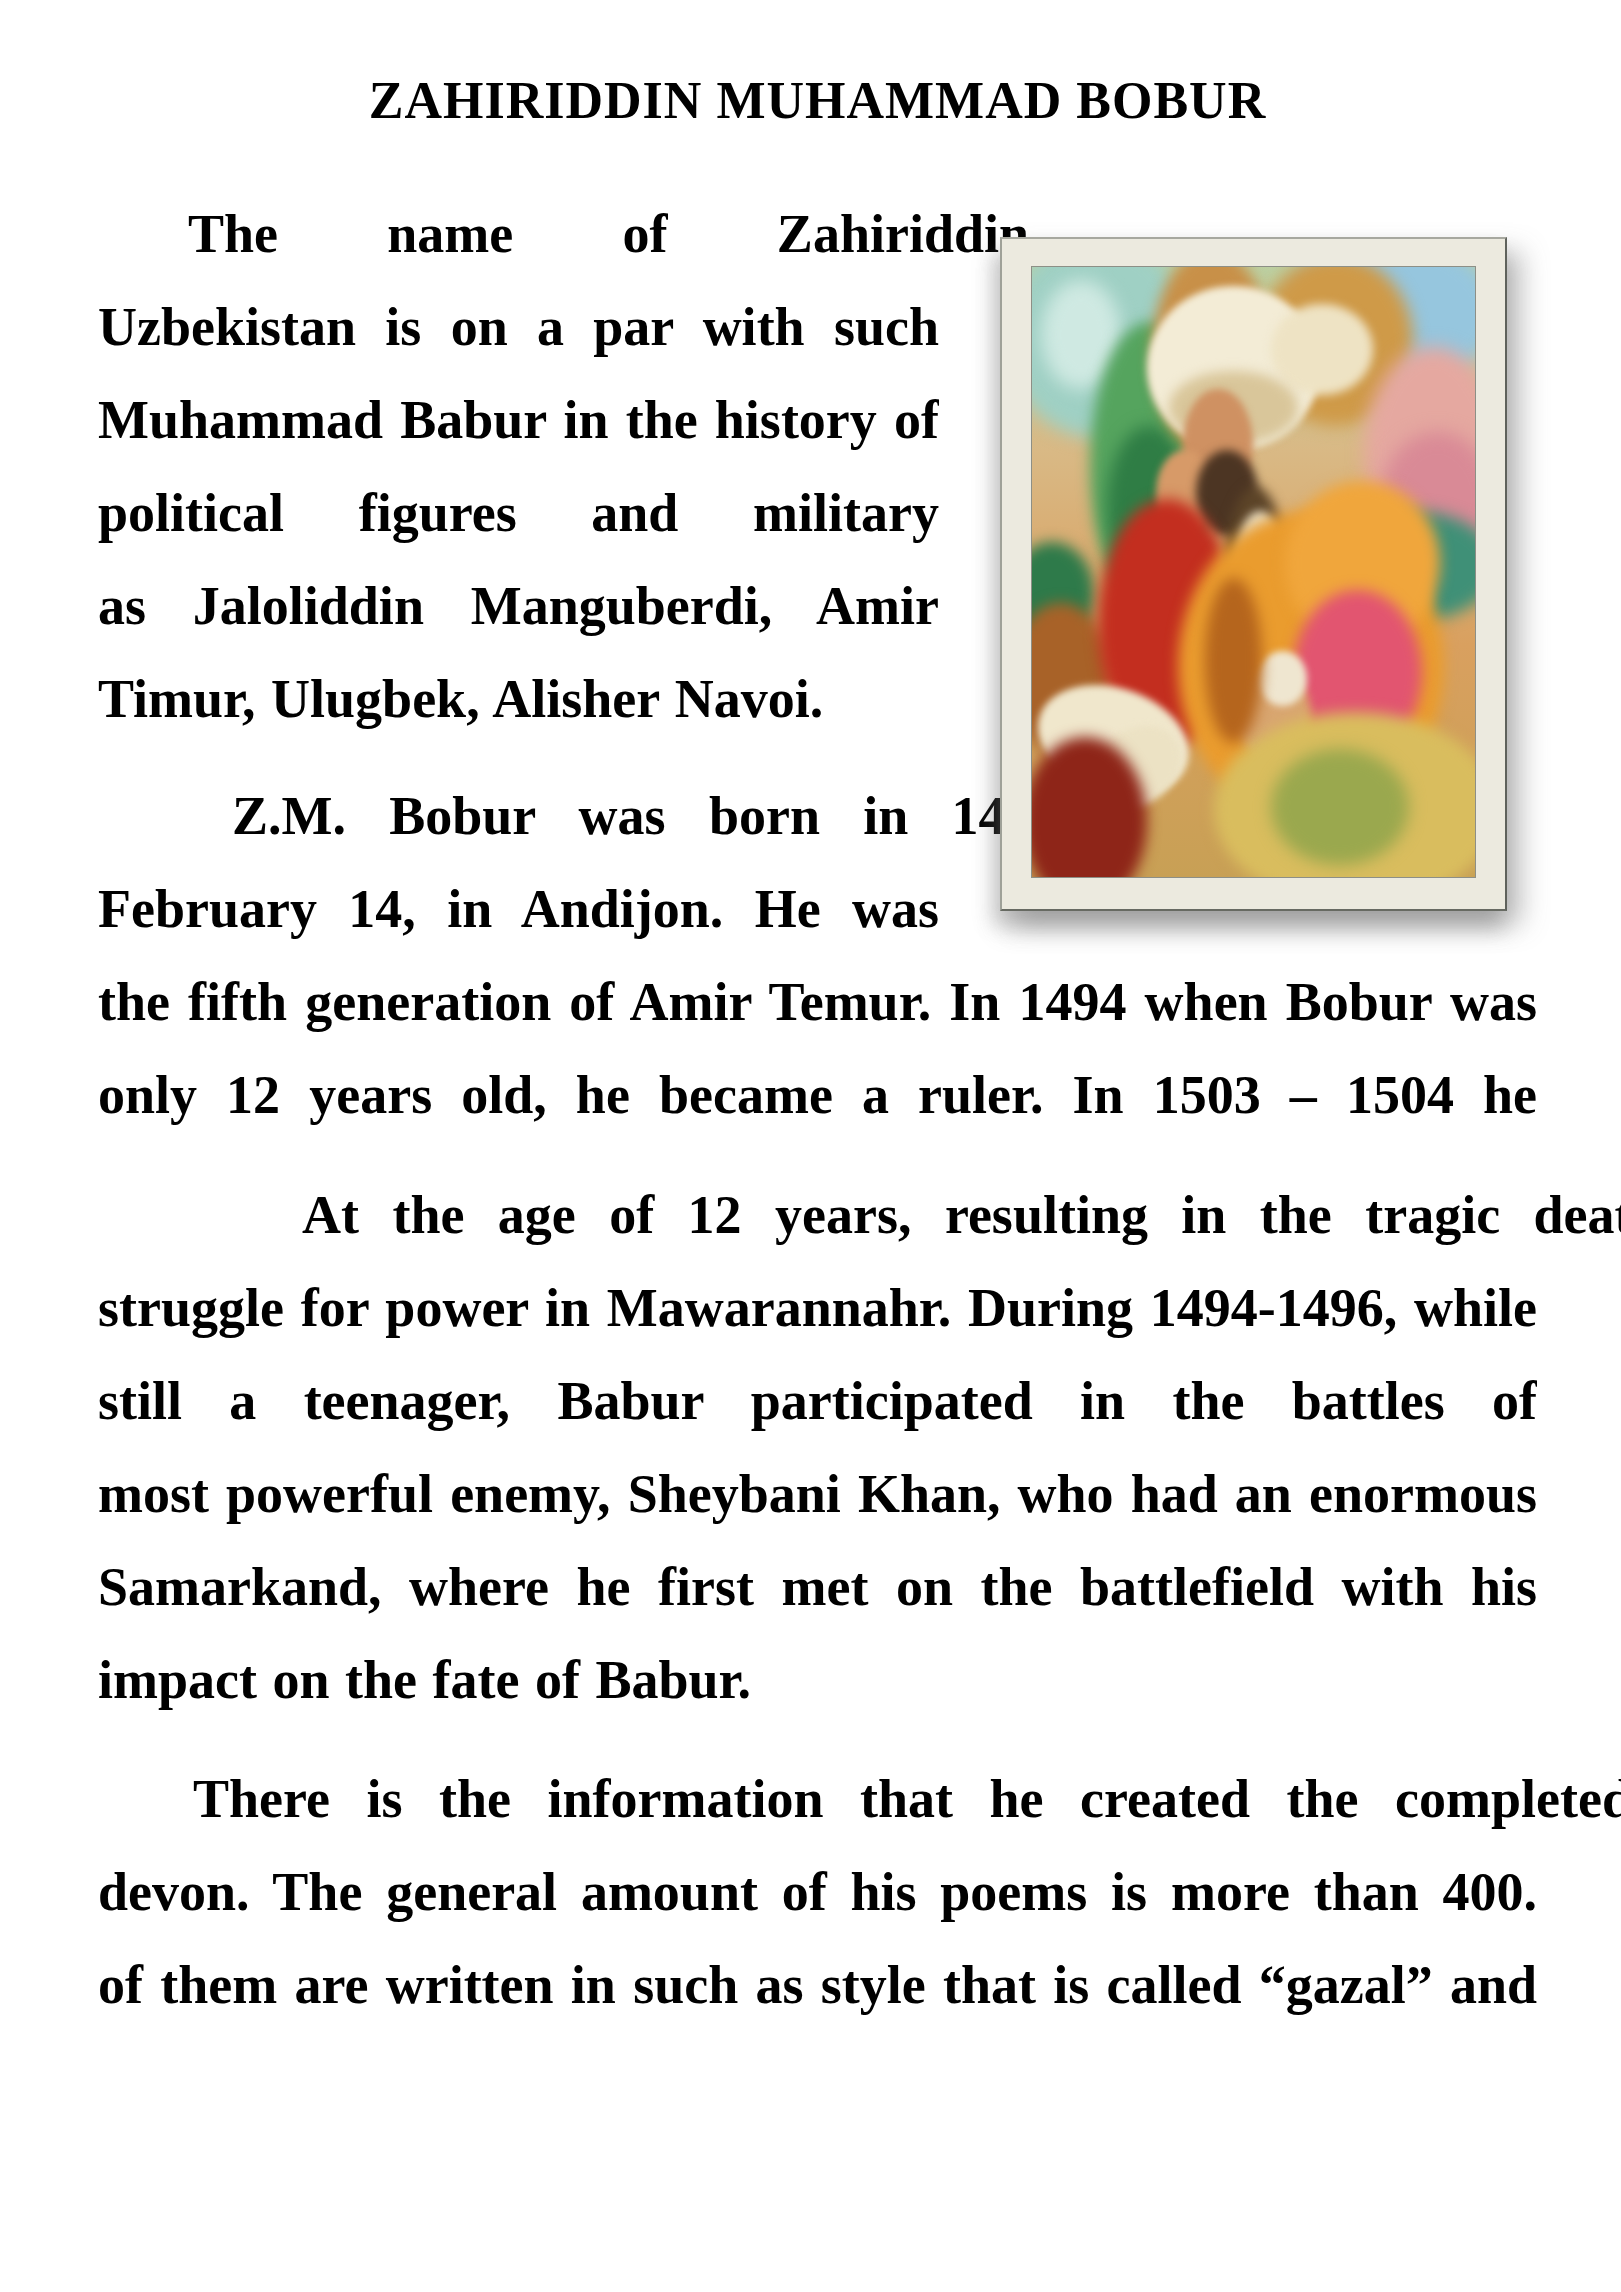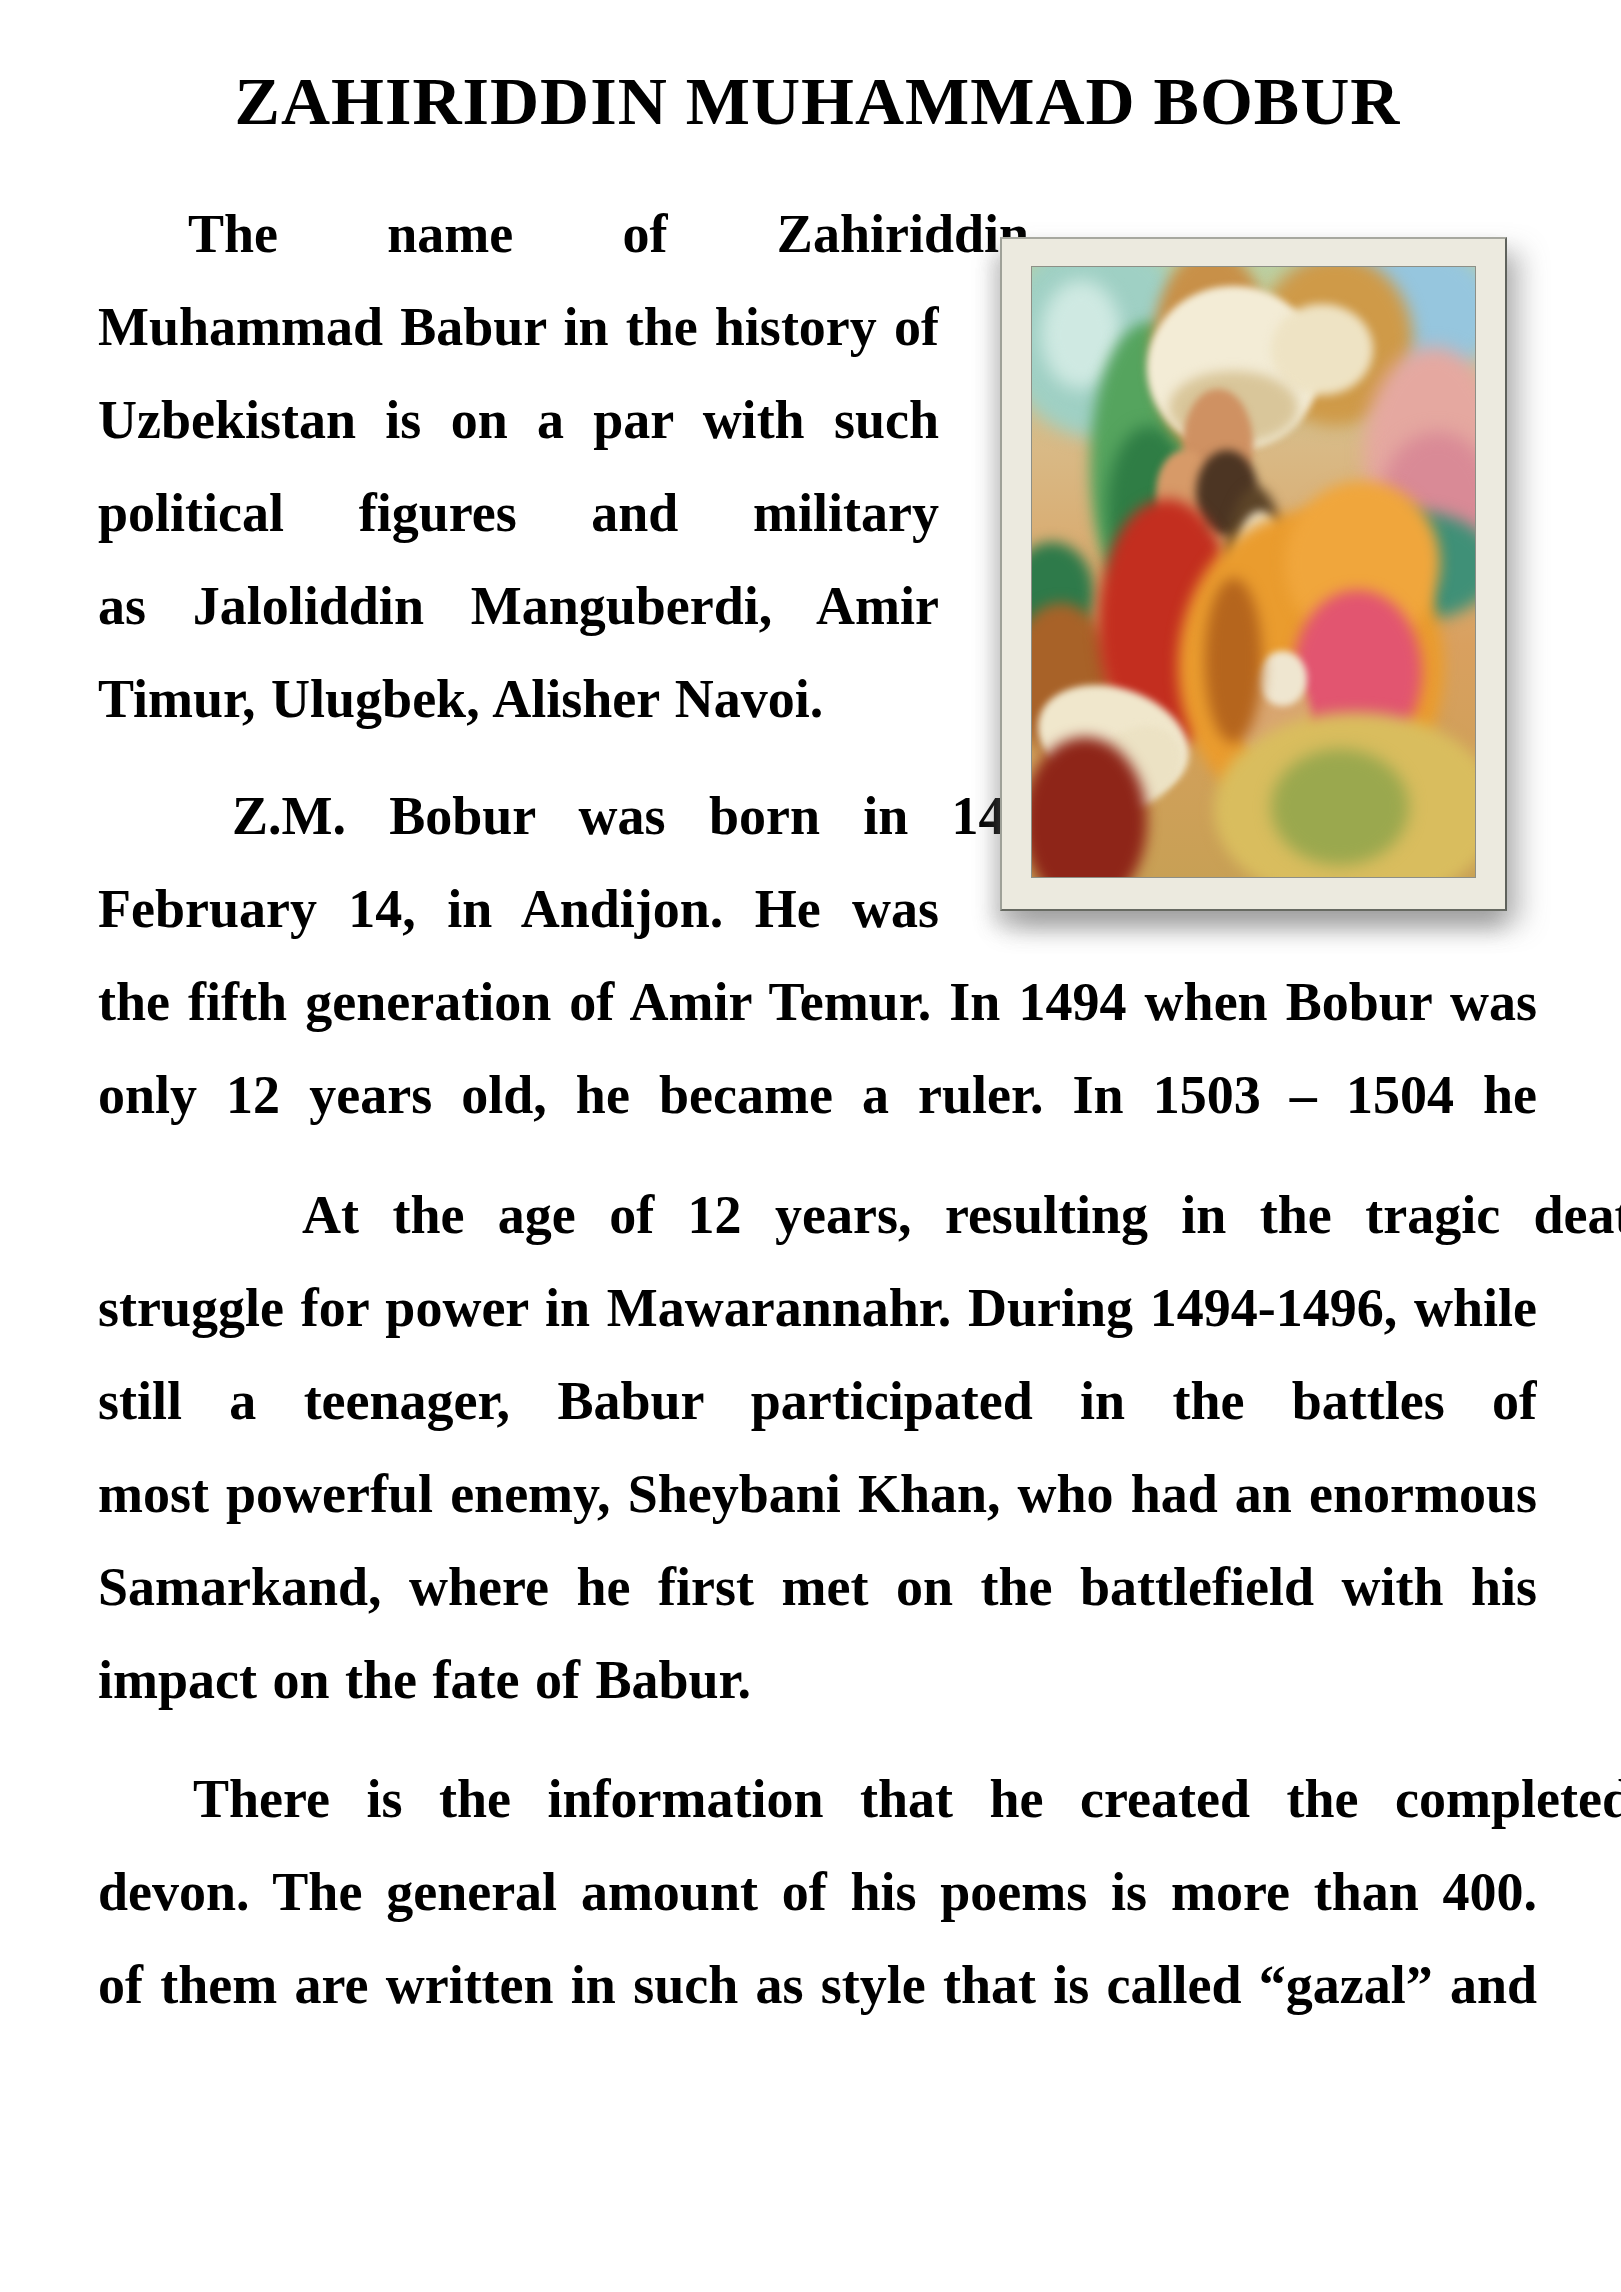--- a/index.html
+++ b/index.html
@@ -5,21 +5,21 @@
   html,body{margin:0;padding:0;}
   body{
     width:1621px;height:2293px;position:relative;overflow:hidden;
     background:#ffffff;
     font-family:"Liberation Serif","DejaVu Serif",serif;
     font-weight:bold;color:#000;
   }
   .doc{position:absolute;left:98px;top:0;width:1439px;}
   .doc-title{
     margin:59px 0 12px 0;height:84px;line-height:84px;
-    font-size:68px;letter-spacing:1px;text-align:center;white-space:nowrap;
+    font-size:52px;letter-spacing:1px;text-align:center;white-space:nowrap;
   }
   .paras{margin-top:45px;}
   .para{margin:0;}
   .para.p2{margin-top:23.5px;}
   .para.p3{margin-top:27.4px;}
   .para.p4{margin-top:26.5px;}
   .line{
     height:93px;line-height:93px;overflow:hidden;
     font-size:54px;text-align:justify;word-spacing:2px;
   }
@@ -78,22 +78,22 @@
   .b32{left:39%;top:51%;width:13%;height:27%;background:#b5651d;filter:blur(6.9px);}
 </style>
 </head>
 <body>
 
 <div class="doc">
   <h1 class="doc-title">ZAHIRIDDIN MUHAMMAD BOBUR</h1>
   <div class="paras" id="paras">
       <div class="para p1">
         <div class="line narrow stretch" style="padding-left: 90px;">The name of Zahiriddin</div>
+        <div class="line narrow stretch">Uzbekistan is on a par with such</div>
         <div class="line narrow stretch">Muhammad Babur in the history of</div>
-        <div class="line narrow stretch">Uzbekistan is on a par with such</div>
         <div class="line narrow stretch">political figures and military leaders</div>
         <div class="line narrow stretch">as Jaloliddin Manguberdi, Amir</div>
         <div class="line narrow no-stretch">Timur, Ulugbek, Alisher Navoi.</div>
       </div>
       <div class="para p2">
         <div class="line narrow stretch" style="padding-left: 134px;">Z.M. Bobur was born in 1483,</div>
         <div class="line narrow stretch">February 14, in Andijon. He was</div>
         <div class="line full stretch">the fifth generation of Amir Temur. In 1494 when Bobur was</div>
         <div class="line full stretch">only 12 years old, he became a ruler. In 1503 – 1504 he</div>
       </div>

